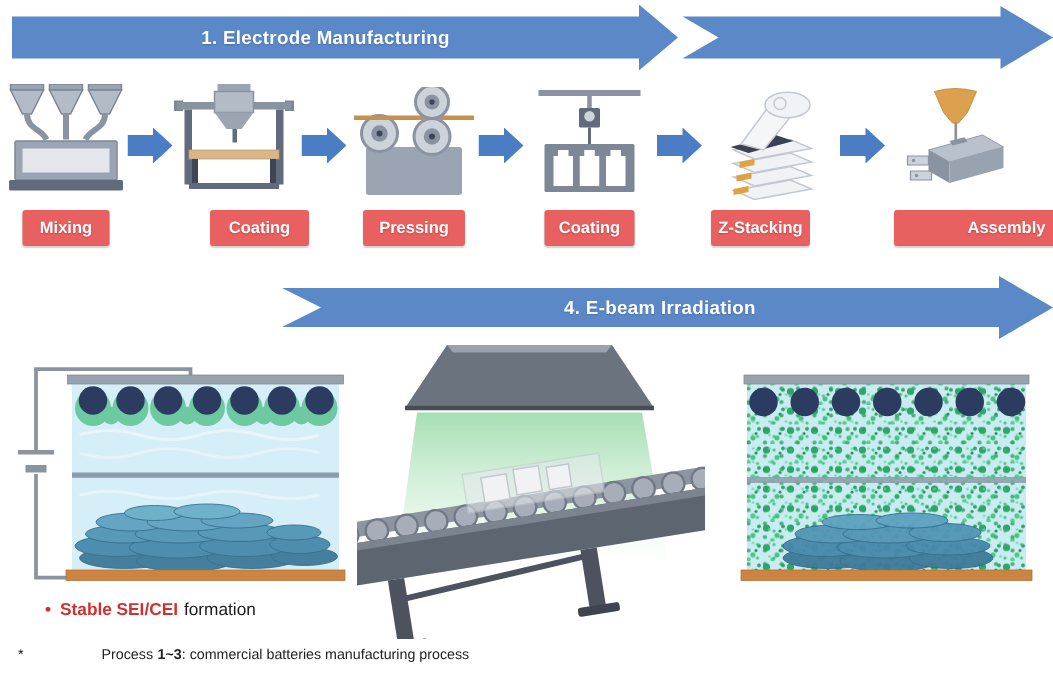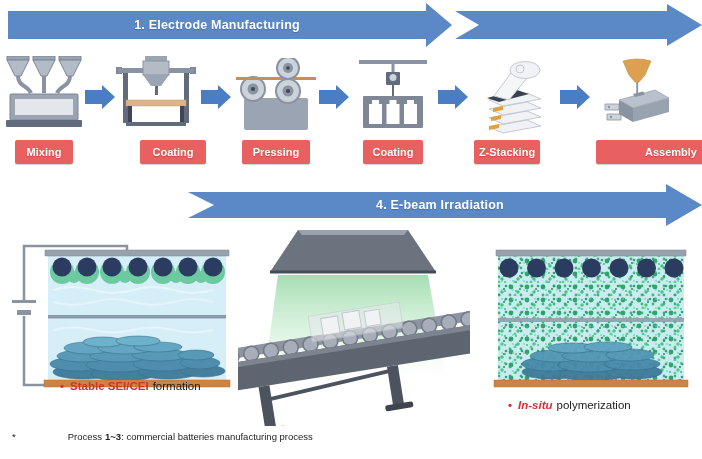--- a/index.html
+++ b/index.html
@@ -309,24 +309,21 @@
       <ellipse cx="140" cy="120" rx="28" ry="6" fill="#4788ab"></ellipse>
       <ellipse cx="64" cy="112" rx="26" ry="6" fill="#5295b5"></ellipse>
         <ellipse cx="100" cy="112" rx="30" ry="6" fill="#5295b5"></ellipse>
       <ellipse cx="138" cy="111" rx="24" ry="6" fill="#5295b5"></ellipse>
       <ellipse cx="80" cy="104" rx="24" ry="5" fill="#5da2c0"></ellipse>
         <ellipse cx="116" cy="103" rx="24" ry="5" fill="#5da2c0"></ellipse>
     </g>
     <rect x="2" y="136" width="194" height="7" fill="#cd8443" stroke="#b06f33" stroke-width="0.5"></rect>
   </svg>
 
-  <div class="caption" style="left:30px;top:380px;margin-left:30px;">
+  <div class="caption" style="left:30px;top:401px;">
     <span class="cap-bullet">•</span><span class="cap-red">Stable SEI/CEI</span><span class="cap-rest">formation</span>
-  </div>
-  <div class="caption" style="left:508px;top:399px;">
-    <span class="cap-bullet">•</span><span class="cap-red-italic">In-situ</span><span class="cap-rest">polymerization</span>
   </div>
 
   <div class="footnote" style="top:431px;">
     <span class="fn-marker">*</span><span class="fn-lead">Process</span><span class="fn-bold">1~3</span><span>: commercial batteries manufacturing process</span>
   </div>
 
 </div>
 
 </body></html>

